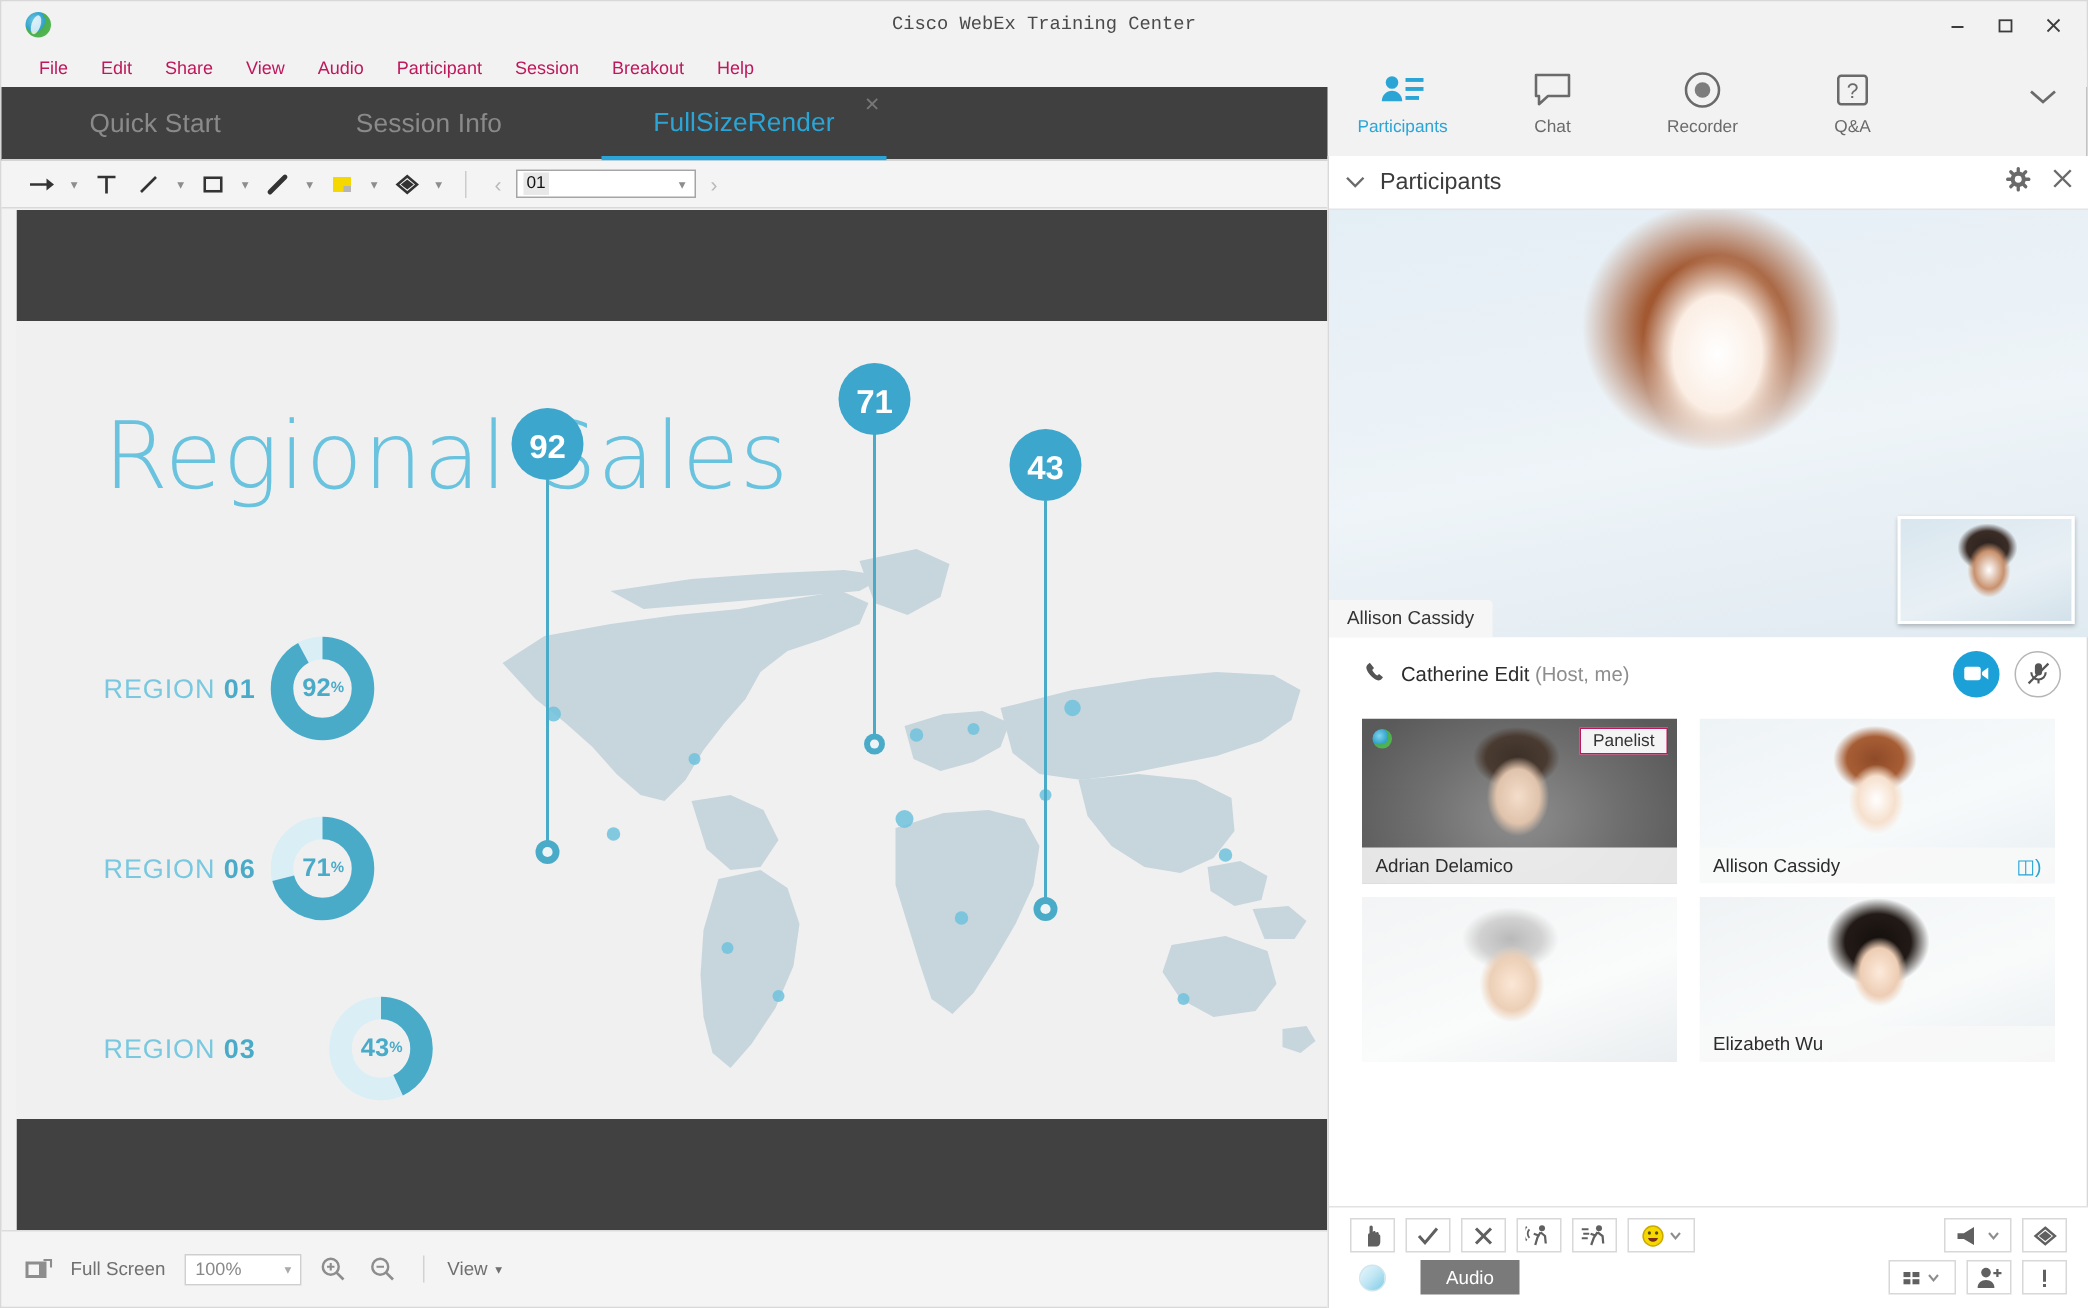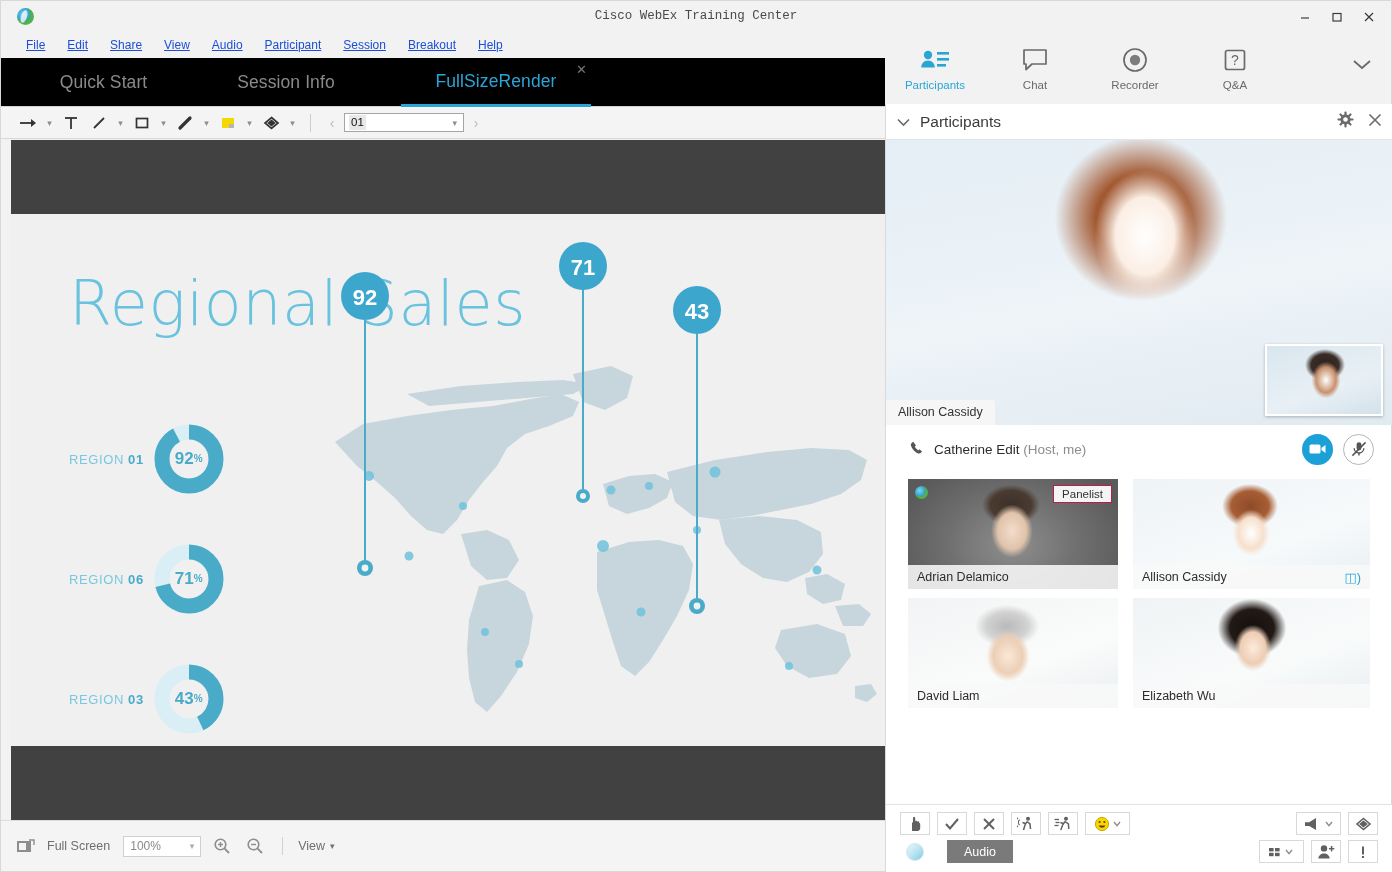--- a/index.html
+++ b/index.html
@@ -48,27 +48,27 @@
   }
   .win-btn svg { display: block; }
 
   
   .menubar {
     position: absolute; left: 0; top: 31px; width: 1390px; height: 26px;
     background: #f2f2f2; display: flex; align-items: center;
     padding-left: 14px;
   }
   .menu-item {
-    font-size: 12px; color: #1d4ed8; padding: 3px 11px; text-decoration: underline;
+    font-size: 12px; color: #be185d; padding: 3px 11px;
   }
 
   
   .tabstrip {
     position: absolute; left: 0; top: 57px; width: 1390px; height: 49px;
-    background: #000000;
+    background: #404040;
     border-bottom: 1px solid #d4d4d4;
   }
   .tab {
     position: absolute; top: 0; height: 49px;
     display: flex; align-items: center; justify-content: center;
     font-size: 17.5px; color: #8a8a8a; letter-spacing: .1px;
   }
   .tab.t1 { left: 30px;  width: 145px; }
   .tab.t2 { left: 205px; width: 160px; }
   .tab.t3 {
@@ -155,23 +155,23 @@
     position: absolute; left: 58px; top: 53px;
     font-size: 62px; font-weight: 300; color: #69c2de;
     letter-spacing: .5px;
     font-family: "DejaVu Sans", sans-serif;
   }
 
   
   .donut-row { position: absolute; display: flex; align-items: center; }
   .donut-row.r1 { left: 58px; top: 210px; }
   .donut-row.r2 { left: 58px; top: 330px; }
-  .donut-row.r3 { left: 58px; top: 450px; }
+  .donut-row.r3 { left: 58px; top: 450px; gap: 39px; }
   .donut-label {
-    font-size: 13px; color: #79c8df; letter-spacing: .6px;
+    font-size: 18px; color: #79c8df; letter-spacing: .6px;
     margin-right: 10px; white-space: nowrap; text-align: center;
   }
   .donut-label b { color: #4aabc9; font-weight: 700; }
   .donut { position: relative; width: 70px; height: 70px; }
   .donut svg { display: block; }
   .donut .ctr {
     position: absolute; left: 0; top: 0; width: 70px; height: 70px;
     display: flex; align-items: center; justify-content: center;
     font-size: 17px; font-weight: 700; color: #4aabc9;
   }
@@ -739,23 +739,20 @@
       <div class="tile">
         <div class="thumb th-allison"></div>
         <div class="cap">
           <span>Allison Cassidy</span>
           <span class="spk">◫)</span>
         </div>
       </div>
 
       <div class="tile">
         <div class="thumb th-david"></div>
-        <div class="cap">
-          <span>David Liam</span>
-        </div>
       </div>
 
       <div class="tile">
         <div class="thumb th-elizabeth"></div>
         <div class="cap">
           <span>Elizabeth Wu</span>
         </div>
       </div>
     </div>
 

